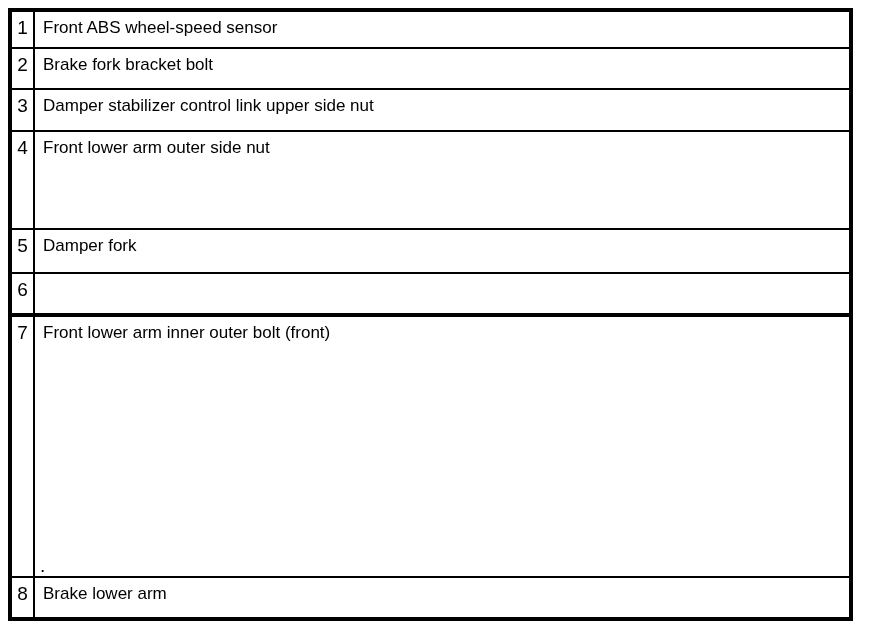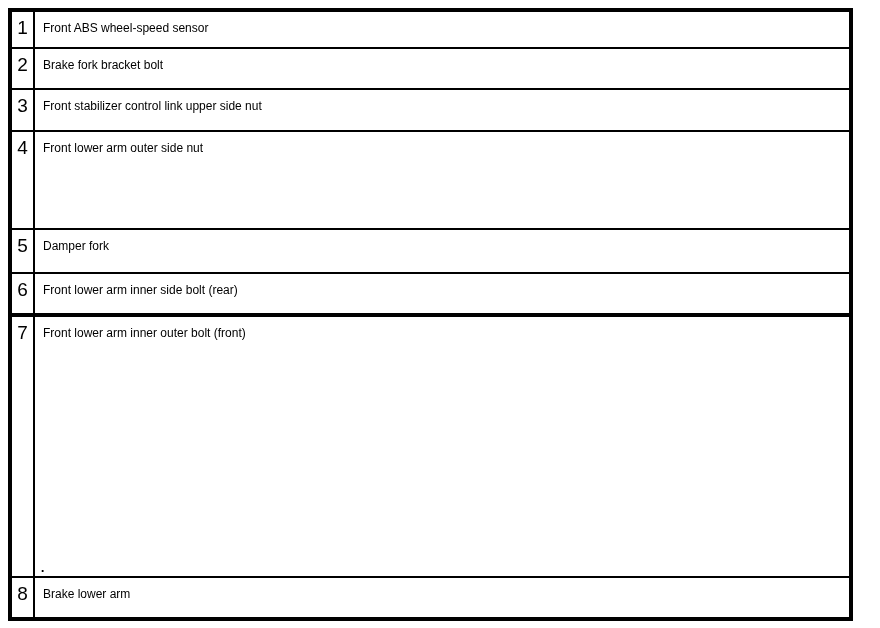--- a/index.html
+++ b/index.html
@@ -47,21 +47,21 @@
     width: 23px;
     border-right: 2px solid #000000;
     text-align: center;
     padding-top: 5px;
     font-size: 19px;
     line-height: 22px;
   }
   .desc-cell {
     flex: 1 1 auto;
     padding: 5px 4px 0 8px;
-    font-size: 12px;
+    font-size: 17px;
     line-height: 22px;
     white-space: nowrap;
     overflow: hidden;
   }
   .stray-dot {
     position: absolute;
     left: 28px;
     top: 544px;
     font-size: 19px;
     line-height: 19px;
@@ -78,36 +78,35 @@
       <div class="desc-cell">Front ABS wheel-speed sensor</div>
     </div>
 
     <div class="row r2">
       <div class="num-cell">2</div>
       <div class="desc-cell">Brake fork bracket bolt</div>
     </div>
 
     <div class="row r3">
       <div class="num-cell">3</div>
-      <div class="desc-cell">Front stabilizer control link upper side nut</div>
+      <div class="desc-cell">Damper stabilizer control link upper side nut</div>
     </div>
 
     <div class="row r4">
       <div class="num-cell">4</div>
       <div class="desc-cell">Front lower arm outer side nut</div>
     </div>
 
     <div class="row r5">
       <div class="num-cell">5</div>
       <div class="desc-cell">Damper fork</div>
     </div>
 
     <div class="row r6">
       <div class="num-cell">6</div>
-      <div class="desc-cell">Front lower arm inner side bolt (rear)</div>
     </div>
 
     <div class="row r7">
       <div class="num-cell">7</div>
       <div class="desc-cell">Front lower arm inner outer bolt (front)</div>
     </div>
 
     <div class="row r8">
       <div class="num-cell">8</div>
       <div class="desc-cell">Brake lower arm</div>

